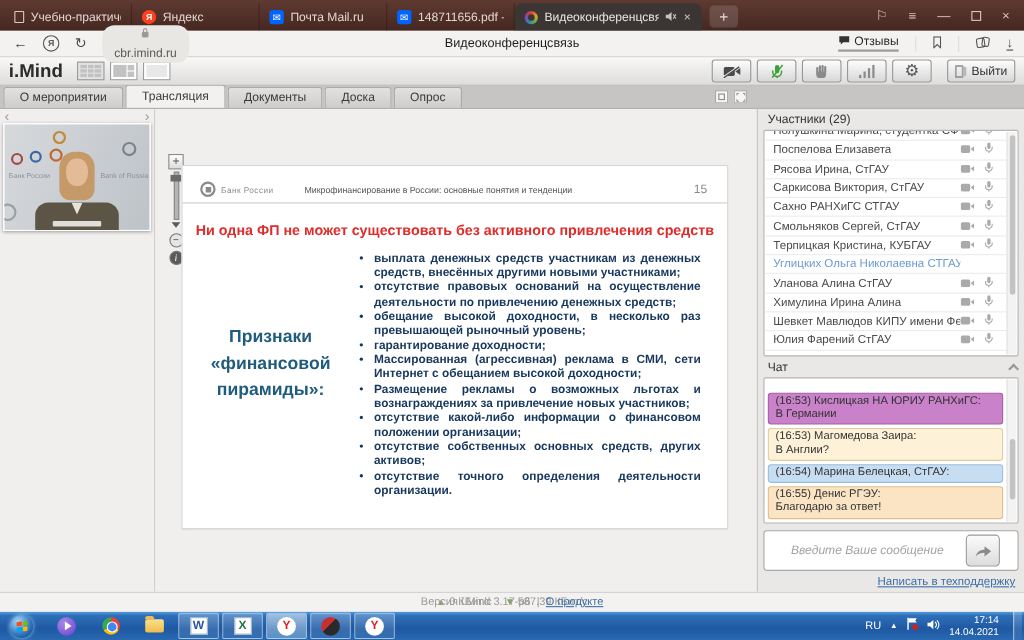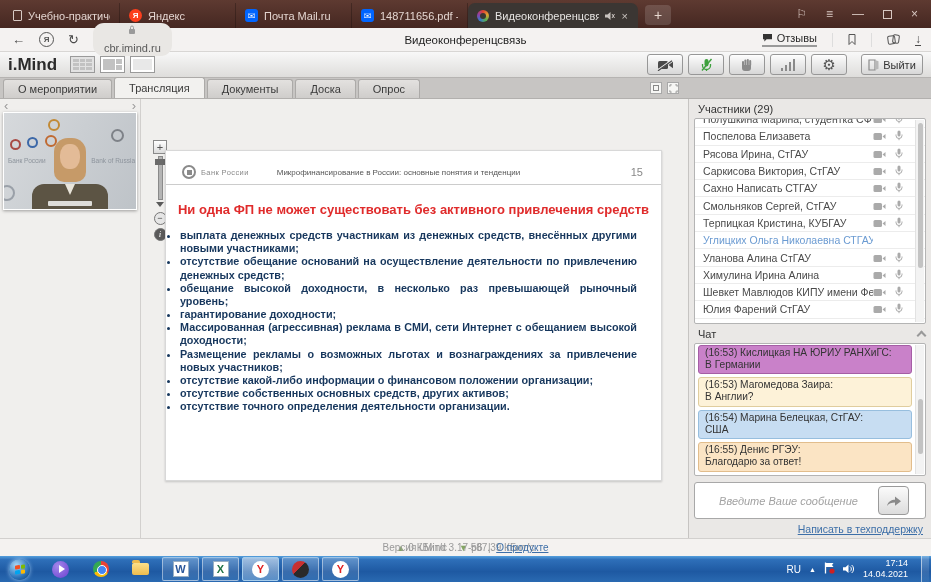--- a/index.html
+++ b/index.html
@@ -363,25 +363,28 @@
 
       <div class="slide">
         <div class="shead">
           <span class="cbr-logo"></span>
           <span class="cbr-brand">Банк России</span>
           <span class="shead-t">Микрофинансирование в России: основные понятия и тенденции</span>
           <span class="spage">15</span>
         </div>
         <div class="stitle">Ни одна ФП не может существовать без активного привлечения средств</div>
         <div class="sbody">
+          <div class="sleft">
+            <div>Признаки «финансовой пирамиды»:</div>
+          </div>
           <div class="sbullets">
             <ul>
 
             <li><span>выплата денежных средств участникам из денежных средств, внесённых другими новыми участниками;</span></li>
-                <li><span>отсутствие обещание оснований на осуществление деятельности по привлечению денежных средств;</span></li>
+                <li><span>отсутствие правовых оснований на осуществление деятельности по привлечению денежных средств;</span></li>
                 <li><span>обещание высокой доходности, в несколько раз превышающей рыночный уровень;</span></li>
                 <li><span>гарантирование доходности;</span></li>
                 <li><span>Массированная (агрессивная) реклама в СМИ, сети Интернет с обещанием высокой доходности;</span></li>
                 <li><span>Размещение рекламы о возможных льготах и вознаграждениях за привлечение новых участников;</span></li>
                 <li><span>отсутствие какой-либо информации о финансовом положении организации;</span></li>
                 <li><span>отсутствие собственных основных средств, других активов;</span></li>
                 <li><span>отсутствие точного определения деятельности организации.</span></li>
               </ul>
           </div>
         </div>
@@ -449,21 +452,21 @@
                   </svg></span>
                 <span><svg width="8" height="11" viewBox="0 0 8 11">
                     <rect x="2.5" y="0.5" width="3" height="6" rx="1.5" fill="#aaa"></rect>
                     <path d="M1 4.5 v1 a3 3 0 0 0 6 0 v-1" stroke="#aaa" fill="none"></path>
                     <line x1="4" y1="8.5" x2="4" y2="10.2" stroke="#aaa"></line>
                   </svg></span>
               </span>
             </div>
 
             <div class="prow">
-              <span class="pname">Сахно Написать СТГАУ</span>
+              <span class="pname">Сахно РАНХиГС СТГАУ</span>
               <span class="picons">
                 <span><svg width="13" height="9" viewBox="0 0 13 9">
                     <rect x="0.5" y="1" width="8.5" height="7" rx="1.5" fill="#aaa"></rect>
                     <path d="M9.5 4.5 L12.5 2 V7z" fill="#aaa"></path>
                   </svg></span>
                 <span><svg width="8" height="11" viewBox="0 0 8 11">
                     <rect x="2.5" y="0.5" width="3" height="6" rx="1.5" fill="#aaa"></rect>
                     <path d="M1 4.5 v1 a3 3 0 0 0 6 0 v-1" stroke="#aaa" fill="none"></path>
                     <line x1="4" y1="8.5" x2="4" y2="10.2" stroke="#aaa"></line>
                   </svg></span>
@@ -599,21 +602,20 @@
               <div class="mt">В Германии</div>
             </div>
           
             <div class="msg" style="background: rgb(253, 242, 216); border-color: rgb(224, 205, 158);">
               <div class="mh">(16:53) Магомедова Заира:</div>
               <div class="mt">В Англии?</div>
             </div>
           
             <div class="msg" style="background: rgb(199, 221, 242); border-color: rgb(151, 190, 222);">
               <div class="mh">(16:54) Марина Белецкая, СтГАУ:</div>
-              <div class="mt">США</div>
             </div>
           
             <div class="msg" style="background: rgb(251, 228, 196); border-color: rgb(226, 189, 140);">
               <div class="mh">(16:55) Денис РГЭУ:</div>
               <div class="mt">Благодарю за ответ!</div>
             </div>
           </div>
         <span class="scrolltrack">
             <span class="scrollthumb" style="bottom:20px;height:55px;"></span>
           </span>

